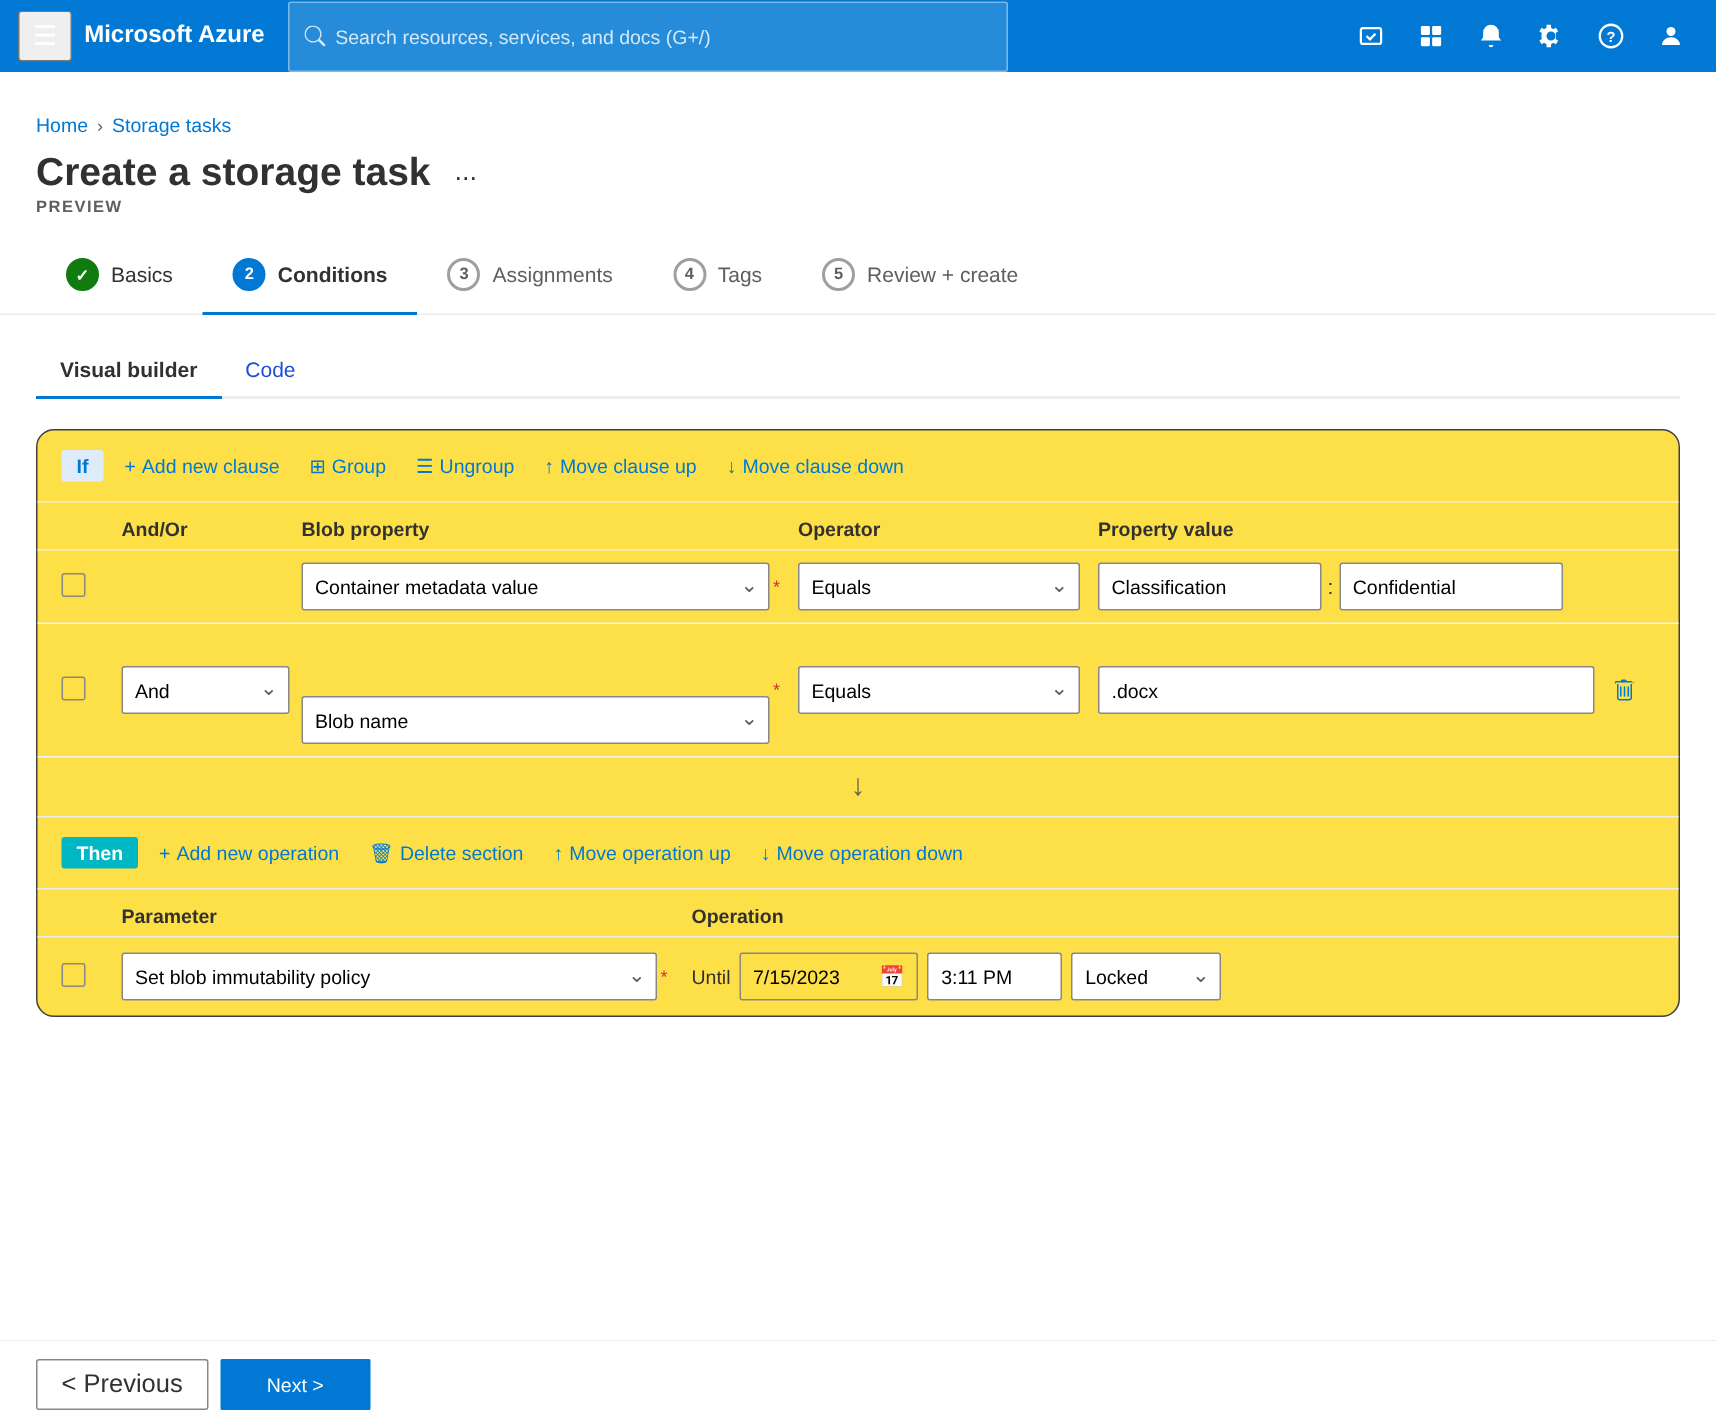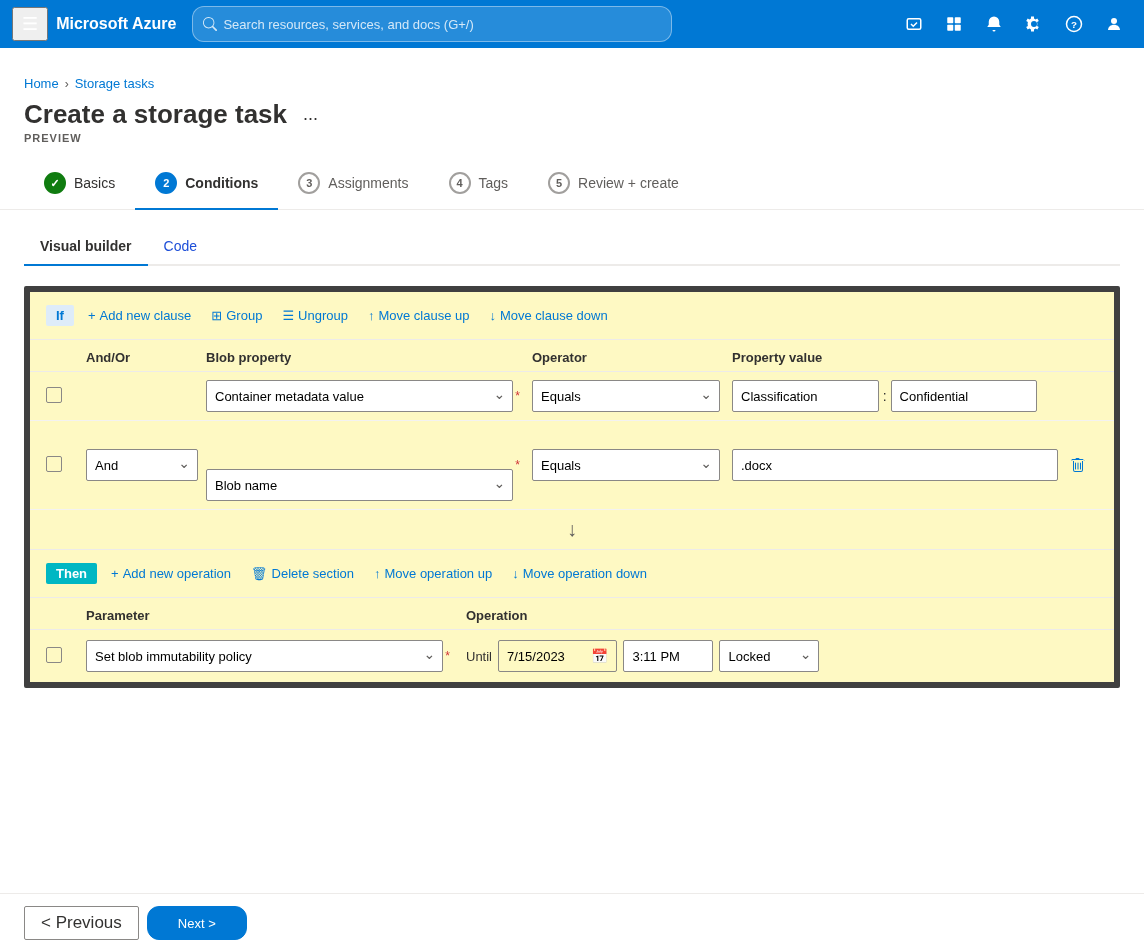--- a/index.html
+++ b/index.html
@@ -25,25 +25,25 @@
       font-size: 16px;
       font-weight: 600;
       margin-right: 8px;
       white-space: nowrap;
     }
     .topbar-search {
       flex: 1;
       max-width: 480px;
       background: rgba(255,255,255,0.15);
       border: 1px solid rgba(255,255,255,0.4);
-      border-radius: 12px;
+      border-radius: 2px;
       display: flex;
       align-items: center;
       padding: 0 10px;
-      height: 36px;
+      height: 47px;
       gap: 6px;
     }
     .topbar-search input {
       background: transparent;
       border: none;
       outline: none;
       color: #fff;
       font-size: 13px;
       flex: 1;
     }
@@ -177,23 +177,23 @@
       margin-bottom: -2px;
     }
     .sub-tab.active {
       color: #323130;
       border-bottom: 2px solid #0078d4;
       font-weight: 600;
     }
 
     
     .builder-panel {
-      border: 6px solid #404040;
-      border-radius: 2px;
-      background: #fef9c3;
+      border: 1px solid #404040;
+      border-radius: 12px;
+      background: #fde047;
     }
 
     
     .section-header {
       display: flex;
       align-items: center;
       gap: 8px;
       padding: 12px 16px;
       border-bottom: 1px solid #edebe9;
       flex-wrap: wrap;
@@ -344,21 +344,21 @@
       border-radius: 2px;
       min-width: 100px;
     }
     .btn-primary {
       background: #0078d4;
       color: #fff;
       border: 1px solid #0078d4;
       padding: 6px 27px;
       font-size: 13px;
       cursor: pointer;
-      border-radius: 12px;
+      border-radius: 1px;
       min-width: 100px;
     }
 
     .param-fields {
       display: flex;
       align-items: center;
       gap: 6px;
     }
 
     .until-label {

